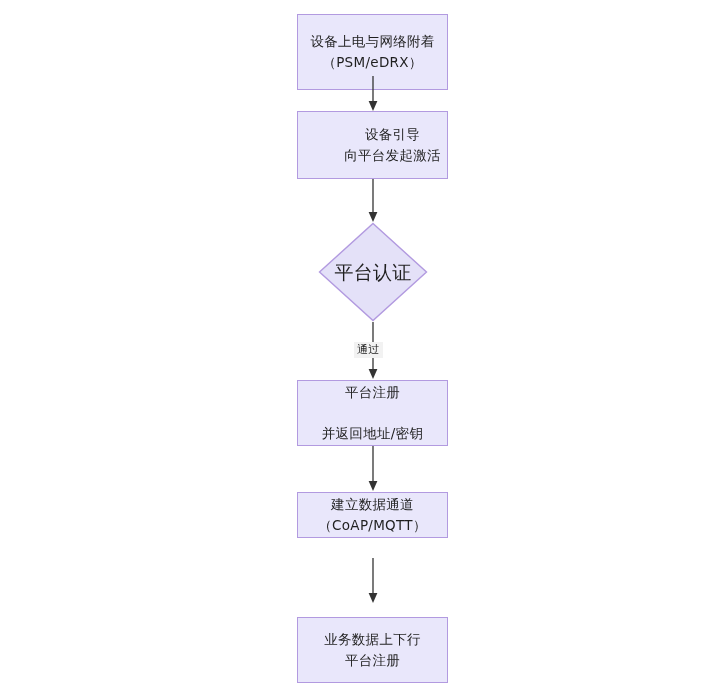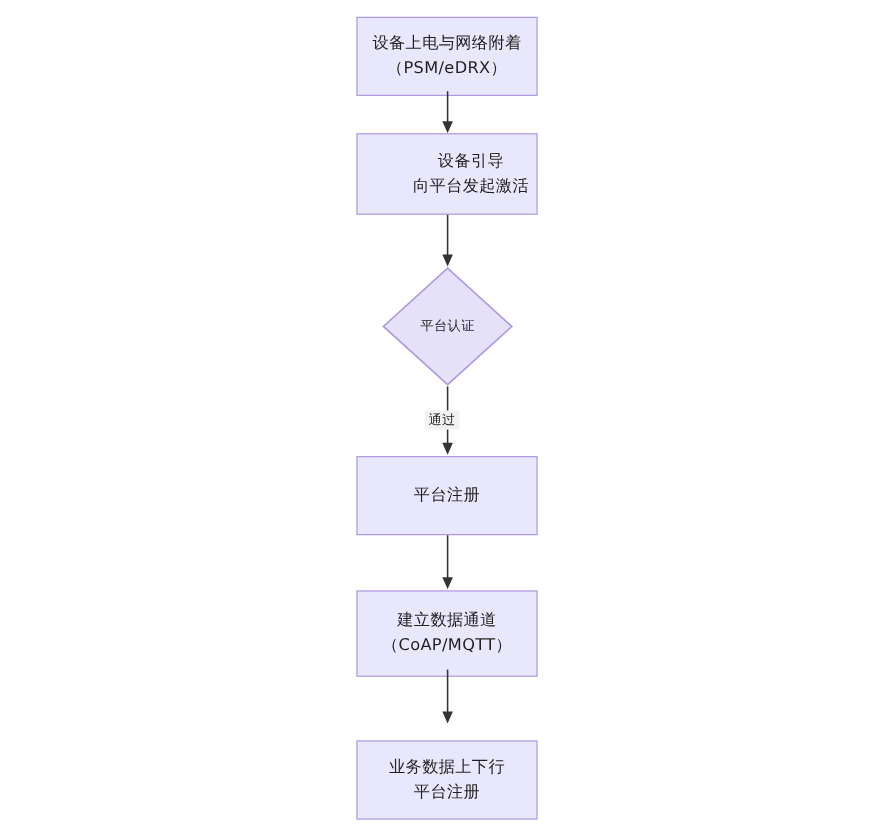--- a/index.html
+++ b/index.html
@@ -47,21 +47,21 @@
   .decision-shape {
     position: absolute;
     top: 0;
     left: 0;
     width: 100%;
     height: 100%;
   }
   .decision-label {
     position: relative;
     z-index: 2;
-    font-size: 11px;
+    font-size: 19px;
     color: #1f1f1f;
     letter-spacing: 0.3px;
     text-align: left;
     line-height: 1.4;
   }
   .connector {
     position: absolute;
   }
   .connector svg {
     display: block;
@@ -77,21 +77,21 @@
     letter-spacing: 0.3px;
     white-space: nowrap;
     z-index: 3;
   }
 </style>
 </head>
 <body>
 
 <div id="flowchart-canvas">
 
-  <div class="node" style="left:297px; top:14px; width:151px; height:66px;">
+  <div class="node" style="left:297px; top:14px; width:151px; height:76px;">
     <span>设备上电与网络附着</span>
     <span class="line2">（PSM/eDRX）</span>
   </div>
 
   <div class="connector" style="left:358px; top:76px; width:30px; height:36px;">
     <svg width="30" height="36" viewBox="0 0 30 36">
       <line x1="15" y1="0" x2="15" y2="27" stroke="#333333" stroke-width="1.3"></line>
       <polygon points="15,35 10.6,25 19.4,25" fill="#333333"></polygon>
     </svg>
   </div>
@@ -118,30 +118,31 @@
   <div class="connector" style="left:358px; top:322px; width:30px; height:58px;">
     <svg width="30" height="58" viewBox="0 0 30 58">
       <line x1="15" y1="0" x2="15" y2="49" stroke="#333333" stroke-width="1.3"></line>
       <polygon points="15,57 10.6,47 19.4,47" fill="#333333"></polygon>
     </svg>
   </div>
   <div class="edge-label" style="left:354px; top:342px;">通过</div>
 
   <div class="node" style="left:297px; top:380px; width:151px; height:66px;gap:20px;">
     <span>平台注册</span>
+    <span class="line2">并返回地址/密钥</span>
   </div>
 
   <div class="connector" style="left:358px; top:446px; width:30px; height:46px;">
     <svg width="30" height="46" viewBox="0 0 30 46">
       <line x1="15" y1="0" x2="15" y2="37" stroke="#333333" stroke-width="1.3"></line>
       <polygon points="15,45 10.6,35 19.4,35" fill="#333333"></polygon>
     </svg>
   </div>
 
-  <div class="node" style="left:297px; top:492px; width:151px; height:72px;">
+  <div class="node" style="left:297px; top:492px; width:151px; height:46px;">
     <span>建立数据通道</span>
     <span class="line2">（CoAP/MQTT）</span>
   </div>
 
   <div class="connector" style="left:358px; top:558px; width:30px; height:46px;">
     <svg width="30" height="46" viewBox="0 0 30 46">
       <line x1="15" y1="0" x2="15" y2="37" stroke="#333333" stroke-width="1.3"></line>
       <polygon points="15,45 10.6,35 19.4,35" fill="#333333"></polygon>
     </svg>
   </div>

